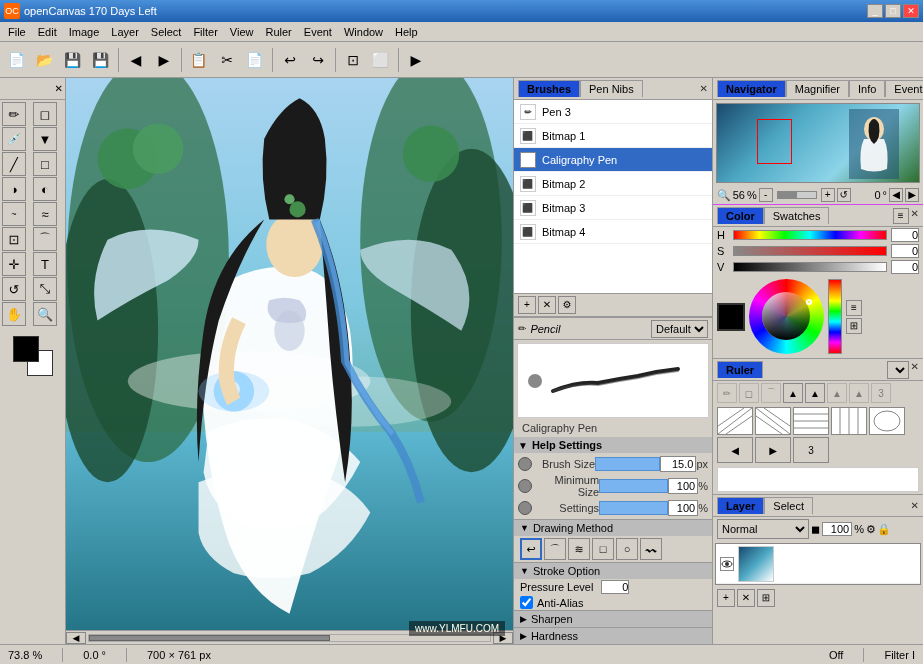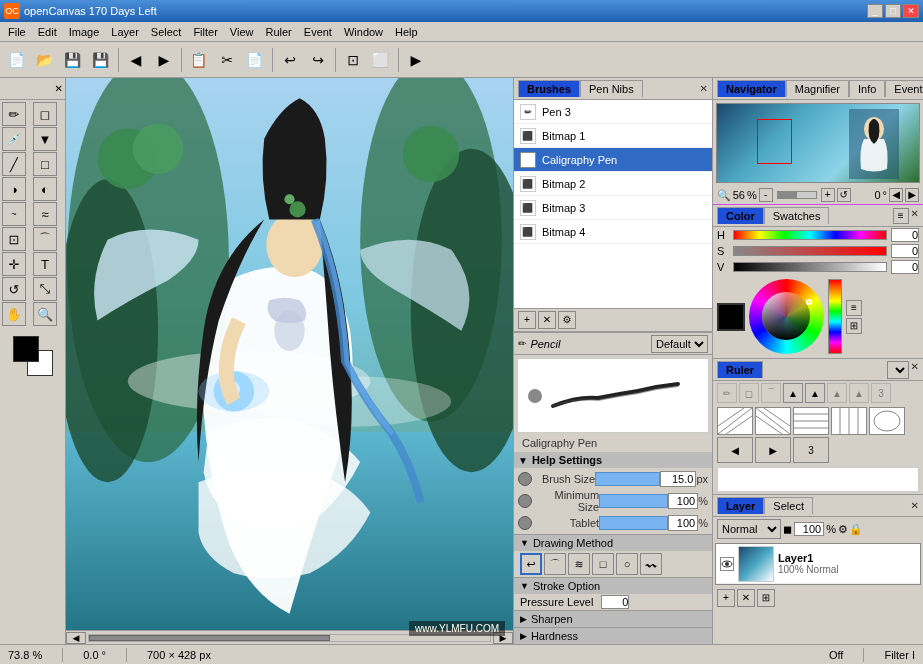--- a/index.html
+++ b/index.html
@@ -381,21 +381,21 @@
     <div class="settings-row">
       <div class="settings-icon"></div>
       <span class="settings-label">Minimum Size</span>
       <div class="slider-bar" style="width:50px;"></div>
       <input class="input-value" value="100" style="width: 30px;">
       <span class="settings-unit">%</span>
     </div>
 
     <div class="settings-row">
       <div class="settings-icon"></div>
-      <span class="settings-label">Tablet</span>
+      <span class="settings-label">Settings</span>
       <div class="slider-bar" style="width:50px;"></div>
       <input class="input-value" value="100" style="width: 30px;">
       <span class="settings-unit">%</span>
     </div>
 
     <div class="section-header">
       <span class="section-chevron">▼</span>
       <span>Drawing Method</span>
     </div>
     <div class="drawing-method-row">
@@ -407,20 +407,24 @@
       <div class="dm-btn">〰</div>
     </div>
 
     <div class="section-header">
       <span class="section-chevron">▼</span>
       <span>Stroke Option</span>
     </div>
     <div class="stroke-option-row">
       <span>Pressure Level</span>
       <input class="sharpen-input" value="0" style="width: 28px; margin-left: 4px;">
+    </div>
+    <div class="checkbox-row">
+      <input type="checkbox" checked="" style="">
+      <span>Anti-Alias</span>
     </div>
 
     <div class="section-header">
       <span class="section-chevron">▶</span>
       <span>Sharpen</span>
     </div>
 
     <div class="section-header">
       <span class="section-chevron">▶</span>
       <span>Hardness</span>
@@ -591,21 +595,21 @@
     <div class="layer-panel" style="background:#d4d0c8; flex:1;">
       <div style="background:#d4d0c8; border-bottom:1px solid #999; display:flex; align-items:center; justify-content:space-between; height:22px; padding:0 4px;">
         <div class="panel-tabs">
           <span class="panel-tab active">Layer</span>
           <span class="panel-tab">Select</span>
         </div>
         <span class="panel-close">✕</span>
       </div>
 
       <div class="layer-controls">
-        <select class="layer-blend" style="width:64px;">
+        <select class="layer-blend" style="width:92px;">
           <option>Normal</option>
         </select>
         <div class="layer-opacity">
           <span>◼</span>
           <input class="layer-opacity-value" value="100" style="">
           <span>%</span>
           <span>⚙</span>
           <span>🔒</span>
         </div>
       </div>
@@ -614,40 +618,36 @@
         <div class="layer-item">
           <div style="width:14px; height:14px; border:1px solid #888; background:white;">
             <svg width="12" height="12">
                 <ellipse cx="6" cy="6" rx="5" ry="3" stroke="#333" stroke-width="1" fill="none"></ellipse>
                 <circle cx="6" cy="6" r="2" fill="#333"></circle>
               </svg>
           </div>
           <div style="width:36px; height:36px; border:1px solid #ccc; overflow:hidden;">
             <div style="width:100%; height:100%; background:linear-gradient(135deg, #1a4a6e, #4da8c4, white);"></div>
           </div>
-          <div class="layer-info">
-            <div class="layer-name">Layer1</div>
-            <div class="layer-mode">100% Normal</div>
-          </div>
         </div>
       </div>
 
       <div style="display:flex; gap:2px; padding:2px 4px;">
         <div style="width:18px; height:18px; border:1px solid #888; background:#d4d0c8; font-size:10px; text-align:center; line-height:16px; cursor:pointer;">+</div>
         <div style="width:18px; height:18px; border:1px solid #888; background:#d4d0c8; font-size:10px; text-align:center; line-height:16px; cursor:pointer;">✕</div>
         <div style="width:18px; height:18px; border:1px solid #888; background:#d4d0c8; font-size:10px; text-align:center; line-height:16px; cursor:pointer;">⊞</div>
       </div>
     </div>
 
   </div>
 </div>
 
 <div class="status-bar">
   <span>73.8 %</span>
   <div class="status-sep"></div>
   <span>0.0 °</span>
   <div class="status-sep"></div>
-  <span>700 × 428 px</span>
+  <span>700 × 761 px</span>
   <div style="flex:1;"></div>
   <span>Off</span>
   <div class="status-sep"></div>
   <span>Filter I</span>
 </div>
 
 </body></html>

